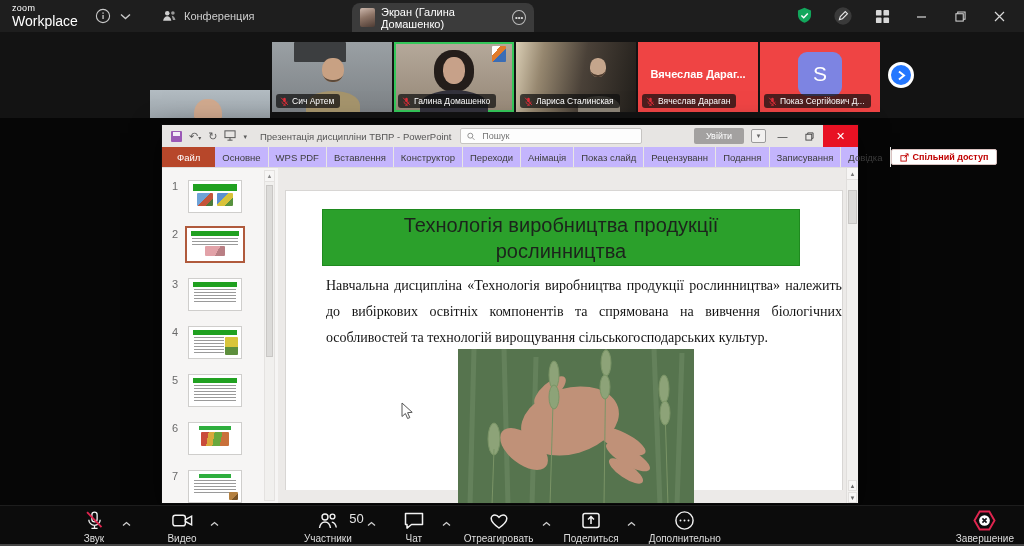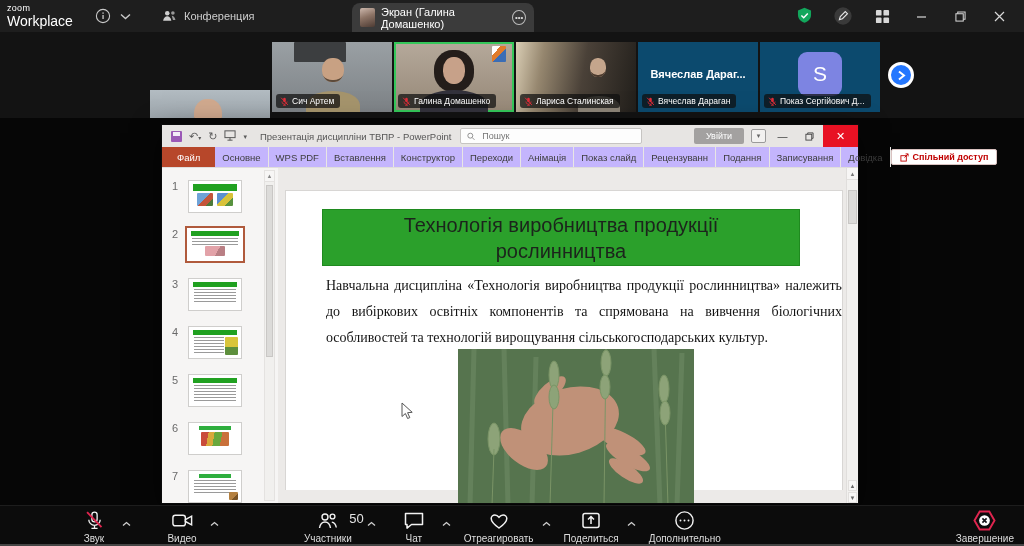--- a/index.html
+++ b/index.html
@@ -3,21 +3,21 @@
 <meta charset="utf-8">
 <style>
   html,body{margin:0;padding:0;background:#000;}
   *{box-sizing:border-box;}
   .screen{position:relative;width:1024px;height:546px;background:#000;overflow:hidden;
           font-family:"Liberation Sans",sans-serif;-webkit-font-smoothing:antialiased;}
 
   
   .topbar{position:absolute;top:0;left:0;right:0;height:32px;background:#1e1e1e;
           display:flex;align-items:center;color:#ddd;}
-  .brand{padding-left:7px;width:92px;line-height:1;}
+  .brand{padding-left:12px;width:92px;line-height:1;}
   .brand .b1{display:block;font-size:9px;color:#fff;letter-spacing:.3px;}
   .brand .b2{display:block;font-size:14px;color:#fff;font-weight:500;margin-top:1px;}
   .tb-icon{display:flex;align-items:center;justify-content:center;width:22px;height:22px;
            background:none;border:none;padding:0;cursor:default;}
   .meet-tab{display:flex;align-items:center;gap:7px;margin-left:26px;font-size:11px;color:#cfcfcf;}
   .screen-tab{position:absolute;left:352px;top:3px;height:29px;width:182px;background:#3b3b3b;
               border-radius:8px 8px 0 0;display:flex;align-items:center;gap:6px;padding:0 8px;
               font-size:11px;color:#fff;}
   .mini-avatar{width:15px;height:19px;border-radius:2px;flex:0 0 auto;
                background:linear-gradient(160deg,#cdb8ad 0%,#8d7466 45%,#4d3b33 100%);}
@@ -27,21 +27,21 @@
 
   
   .filmstrip{position:absolute;top:32px;left:0;right:0;height:86px;background:#131313;}
   .tiles{position:absolute;left:150px;top:10px;display:flex;gap:2px;}
   .tile{position:relative;width:120px;height:70px;background:#1a1a1a;overflow:hidden;flex:0 0 auto;}
   .tile.active{outline:2px solid #35c75a;outline-offset:-2px;}
   .bg1{background:linear-gradient(180deg,#b3bcc2 0%,#8b9399 70%,#767d82 100%);margin-top:48px;}
   .bg2{background:linear-gradient(180deg,#96global 0,#000 0);background:linear-gradient(180deg,#9aa0a4 0%,#7d8286 100%);}
   .bg3{background:linear-gradient(180deg,#b5a99b 0%,#968877 100%);}
   .bg4{background:linear-gradient(100deg,#d9cdb4 0%,#96876f 22%,#4a4138 55%,#221f1b 100%);}
-  .bg-dark{background:#0c4a6e;}
+  .bg-dark{background:#ef4444;}
   .head{position:absolute;border-radius:46%;}
   .torso{position:absolute;border-radius:50% 50% 0 0;}
   .tv{position:absolute;background:#3c3e40;border-radius:1px;}
   .frame{position:absolute;background:linear-gradient(135deg,#fff 0 30%,#e07b2a 30% 55%,#3a6db5 55% 100%);border-radius:1px;}
   .name-tag{position:absolute;left:4px;bottom:4px;display:flex;align-items:center;gap:3px;
             background:rgba(15,15,15,.72);border-radius:3px;padding:2px 6px 2px 4px;
             font-size:8.5px;color:#fff;white-space:nowrap;max-width:112px;overflow:hidden;}
   .center-name{position:absolute;left:0;right:0;top:26px;text-align:center;color:#fff;
                font-size:11px;font-weight:bold;}
   .letter-avatar{position:absolute;left:38px;top:10px;width:44px;height:44px;border-radius:9px;

